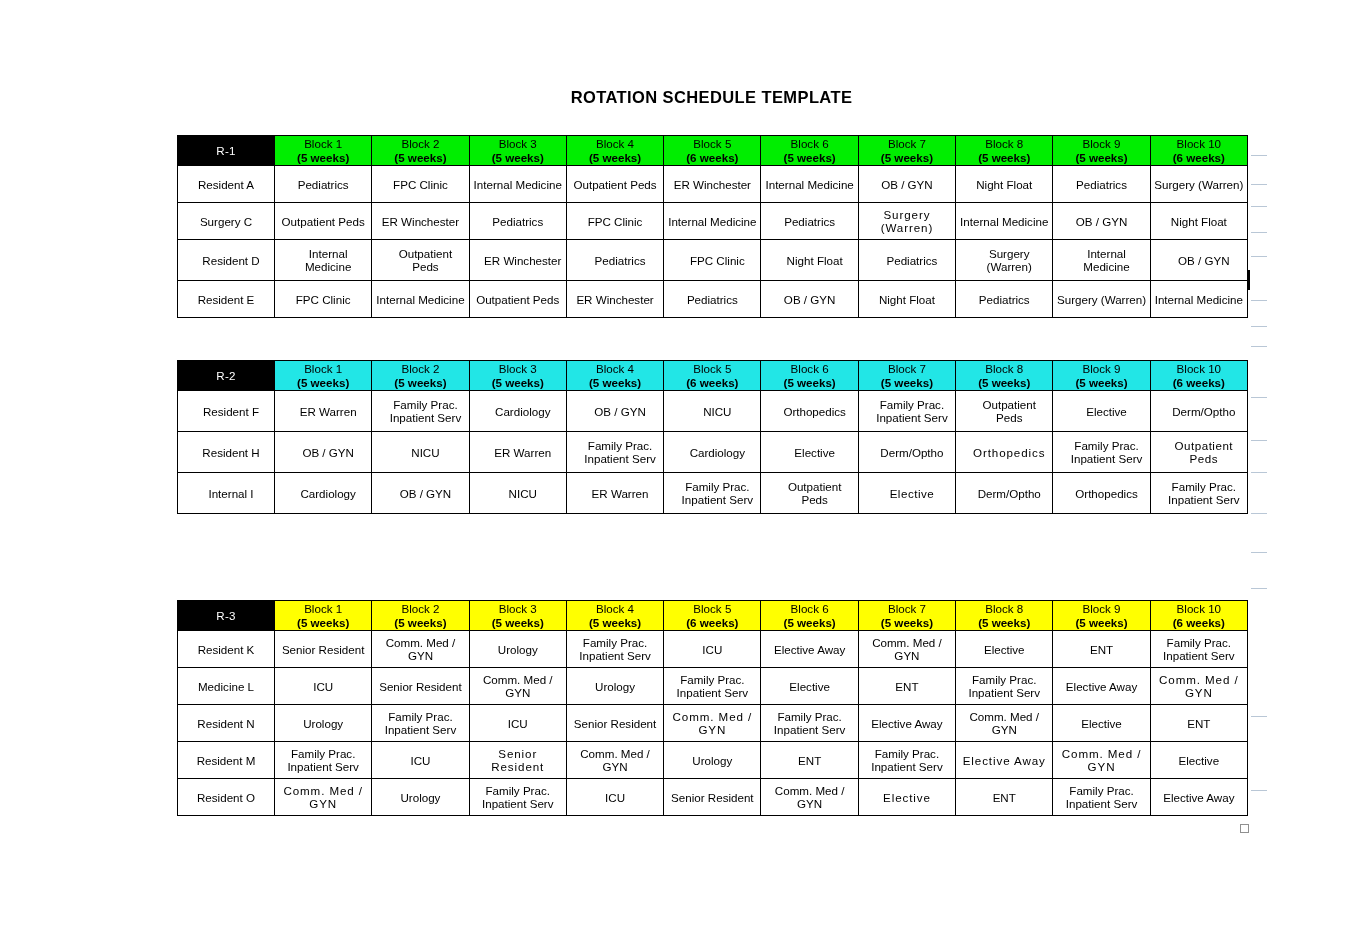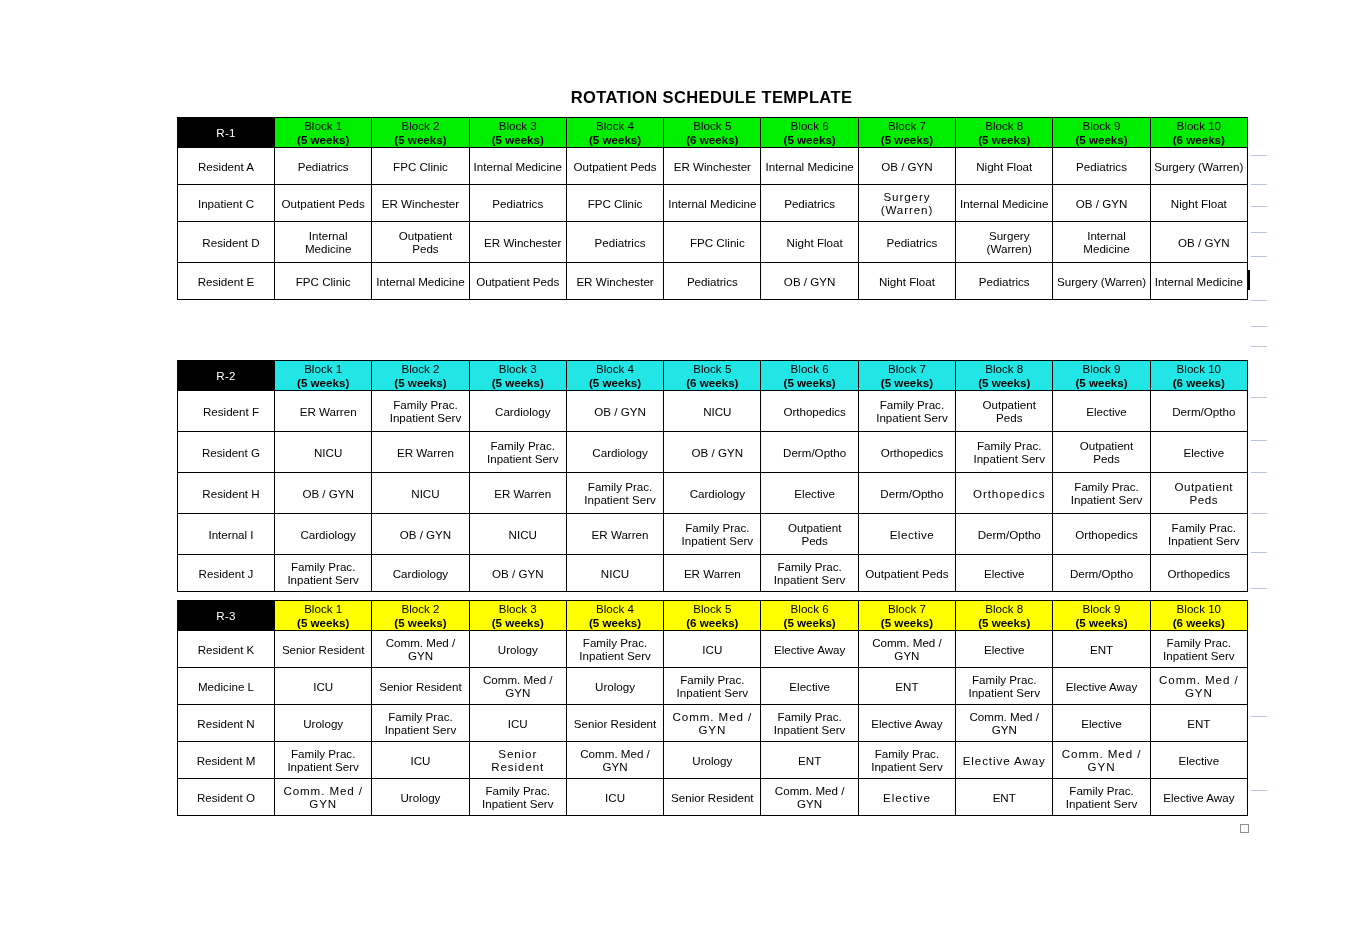--- a/index.html
+++ b/index.html
@@ -37,21 +37,21 @@
   }
 
   
   .sched-block {
     position: absolute;
     left: 142px;
     width: 1070px;
     border-collapse: collapse;
     table-layout: fixed;
   }
-  #block-r1 { top: 117px; }
+  #block-r1 { top: 135px; }
   #block-r2 { top: 360px; }
   #block-r3 { top: 600px; }
 
   .sched-block td, .sched-block th {
     border: 1px solid #000;
     padding: 1px 2px;
     font-size: 11.6px;
     line-height: 1.18;
     text-align: center;
     vertical-align: middle;
@@ -168,21 +168,21 @@
         <td class="body-cell">Internal Medicine</td>
         <td class="body-cell">Outpatient Peds</td>
         <td class="body-cell">ER Winchester</td>
         <td class="body-cell">Internal Medicine</td>
         <td class="body-cell">OB / GYN</td>
         <td class="body-cell">Night Float</td>
         <td class="body-cell">Pediatrics</td>
         <td class="body-cell">Surgery (Warren)</td>
       </tr>
       <tr>
-        <td class="res-cell">Inpatient C</td>
+        <td class="res-cell">Surgery C</td>
         <td class="body-cell">Outpatient Peds</td>
         <td class="body-cell">ER Winchester</td>
         <td class="body-cell">Pediatrics</td>
         <td class="body-cell">FPC Clinic</td>
         <td class="body-cell">Internal Medicine</td>
         <td class="body-cell">Pediatrics</td>
         <td class="body-cell sp">Surgery (Warren)</td>
         <td class="body-cell">Internal Medicine</td>
         <td class="body-cell">OB / GYN</td>
         <td class="body-cell">Night Float</td>
@@ -253,33 +253,20 @@
         <td class="body-cell">Cardiology</td>
         <td class="body-cell">OB / GYN</td>
         <td class="body-cell">NICU</td>
         <td class="body-cell">Orthopedics</td>
         <td class="body-cell">Family Prac. Inpatient Serv</td>
         <td class="body-cell">Outpatient Peds</td>
         <td class="body-cell">Elective</td>
         <td class="body-cell">Derm/Optho</td>
       </tr>
       <tr class="tall">
-        <td class="res-cell">Resident G</td>
-        <td class="body-cell">NICU</td>
-        <td class="body-cell">ER Warren</td>
-        <td class="body-cell">Family Prac. Inpatient Serv</td>
-        <td class="body-cell">Cardiology</td>
-        <td class="body-cell">OB / GYN</td>
-        <td class="body-cell">Derm/Optho</td>
-        <td class="body-cell">Orthopedics</td>
-        <td class="body-cell">Family Prac. Inpatient Serv</td>
-        <td class="body-cell">Outpatient Peds</td>
-        <td class="body-cell">Elective</td>
-      </tr>
-      <tr class="tall">
         <td class="res-cell">Resident H</td>
         <td class="body-cell">OB / GYN</td>
         <td class="body-cell">NICU</td>
         <td class="body-cell">ER Warren</td>
         <td class="body-cell">Family Prac. Inpatient Serv</td>
         <td class="body-cell">Cardiology</td>
         <td class="body-cell">Elective</td>
         <td class="body-cell">Derm/Optho</td>
         <td class="body-cell sp">Orthopedics</td>
         <td class="body-cell">Family Prac. Inpatient Serv</td>
@@ -290,33 +277,20 @@
         <td class="body-cell">Cardiology</td>
         <td class="body-cell">OB / GYN</td>
         <td class="body-cell">NICU</td>
         <td class="body-cell">ER  Warren</td>
         <td class="body-cell">Family Prac. Inpatient Serv</td>
         <td class="body-cell">Outpatient Peds</td>
         <td class="body-cell sp2">Elective</td>
         <td class="body-cell">Derm/Optho</td>
         <td class="body-cell">Orthopedics</td>
         <td class="body-cell">Family Prac. Inpatient Serv</td>
-      </tr>
-      <tr>
-        <td class="res-cell">Resident J</td>
-        <td class="body-cell">Family Prac. Inpatient Serv</td>
-        <td class="body-cell">Cardiology</td>
-        <td class="body-cell">OB / GYN</td>
-        <td class="body-cell">NICU</td>
-        <td class="body-cell">ER  Warren</td>
-        <td class="body-cell">Family Prac. Inpatient Serv</td>
-        <td class="body-cell">Outpatient Peds</td>
-        <td class="body-cell">Elective</td>
-        <td class="body-cell">Derm/Optho</td>
-        <td class="body-cell">Orthopedics</td>
       </tr>
     </tbody>
   </table>
 
   <table class="sched-block" id="block-r3">
     <colgroup>
       <col class="c-res">
         <col class="c-blk">
         <col class="c-blk">
         <col class="c-blk">

